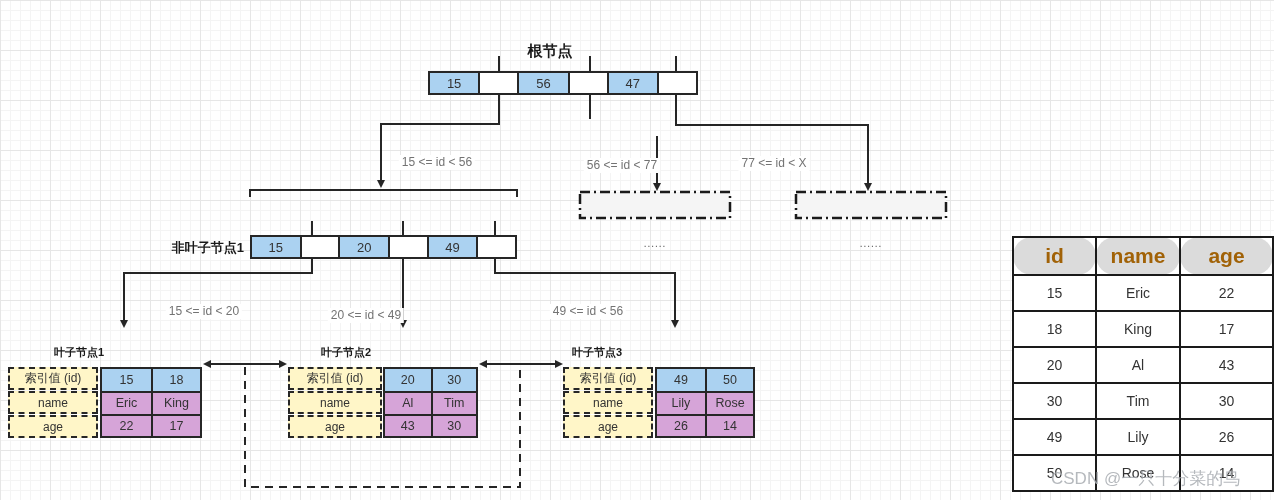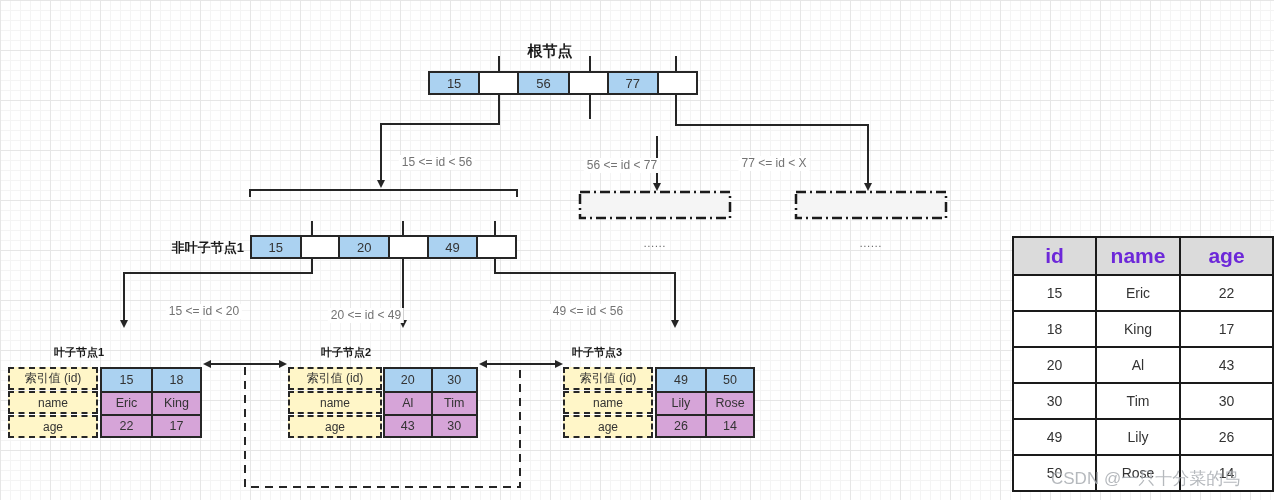--- a/index.html
+++ b/index.html
@@ -44,21 +44,21 @@
   .dcell.blue{background:#abd2f1;}
   .dcell.purple{background:#d6a4d8;}
 
   .edge-label{position:absolute;transform:translateX(-50%);background:#ffffff;padding:0 3px;
     font-size:12px;color:#737373;white-space:nowrap;line-height:15px;}
   .edge-label.bold{font-weight:bold;color:#1a1a1a;}
 
   table.big-table{position:absolute;left:1012px;top:236px;width:260px;height:256px;
     border-collapse:collapse;table-layout:fixed;background:#fff;z-index:2;}
   table.big-table th,table.big-table td{border:2px solid #1a1a1a;text-align:center;padding:0;}
-  table.big-table th{background:#dbdbdb;font-size:21px;font-weight:bold;height:36px;color:#6d28d9;}
+  table.big-table th{background:#dbdbdb;font-size:21px;font-weight:bold;height:36px;color:#a16207;border-radius:19px;}
   table.big-table td{font-size:14px;color:#333;}
 
   .watermark{position:absolute;left:1051px;top:467px;font-size:17px;color:#a9adb2;opacity:.85;
     white-space:nowrap;z-index:6;}
 </style>
 </head>
 <body>
 
 <div class="canvas">
 
@@ -95,21 +95,21 @@
   </svg>
 
   <div class="layer">
 
     <div class="abs diagram-title" style="left:490px;top:4px;width:120px;">根节点</div>
     <div class="abs node-row" style="left:428px;top:33px;width:270px;height:24px;">
       <div class="cell val blue">15</div>
       <div class="cell ptr"></div>
       <div class="cell val blue">56</div>
       <div class="cell ptr"></div>
-      <div class="cell val blue">77</div>
+      <div class="cell val blue">47</div>
       <div class="cell ptr"></div>
     </div>
 
     <div class="abs node-label" style="left:136px;top:201px;width:108px;text-align:right;">非叶子节点1</div>
     <div class="abs node-row" style="left:250px;top:197px;width:267px;height:24px;">
       <div class="cell val blue">15</div>
       <div class="cell ptr"></div>
       <div class="cell val blue">20</div>
       <div class="cell ptr"></div>
       <div class="cell val blue">49</div>

